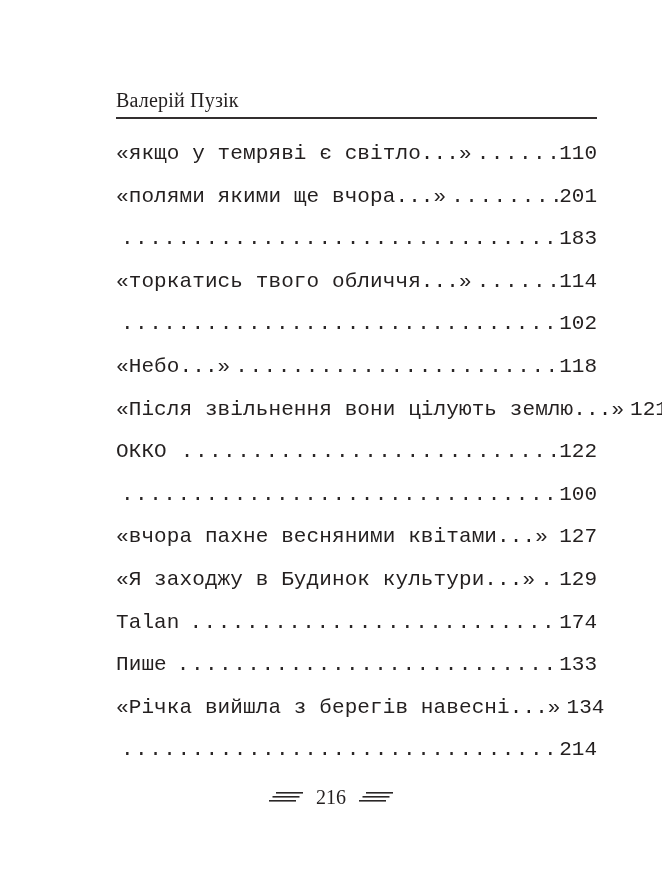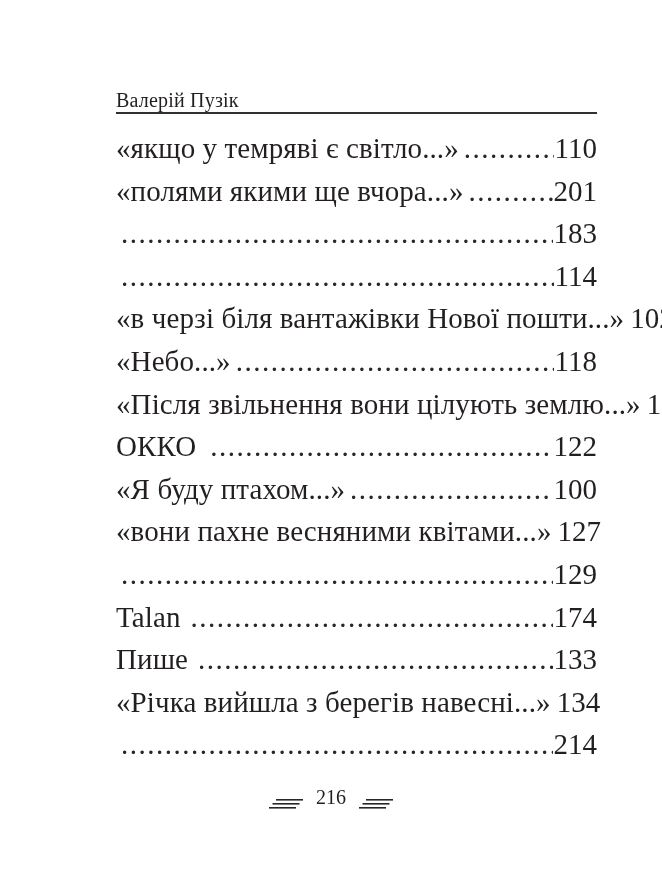--- a/index.html
+++ b/index.html
@@ -16,31 +16,33 @@
     overflow: hidden;
   }
   .content {
     position: absolute;
     left: 116px; top: 88px;
     width: 481px;
   }
   .header-author {
     font-size: 20px;
     line-height: 24px;
+    padding-bottom: 5px;
     border-bottom: 2px solid #332f2f;
     letter-spacing: 0.2px;
   }
   .toc {
     margin-top: 21px;
   }
   .toc-row {
     display: flex;
-    font-size: 29px;
+    font-size: 21px;
     line-height: 27px;
     margin-bottom: 15.6px;
+    font-family: Liberation Mono, monospace;
   }
   .toc-title {
     white-space: nowrap;
     flex: none;
     letter-spacing: 0.1px;
   }
   .leader {
     flex: 1 1 auto;
     min-width: 0;
     overflow: hidden;
@@ -53,21 +55,21 @@
     flex: none;
     white-space: nowrap;
     text-align: right;
     padding-left: 1px;
   }
   .footer {
     position: absolute;
     left: 0; right: 0; top: 784px;
     display: flex;
     justify-content: center;
-    align-items: flex-end;
+    align-items: center;
     gap: 13px;
     font-size: 20px;
     line-height: 26px;
   }
   .ornament { display: block; }
   .ornament rect { fill: #2a2626; }
 </style>
 </head>
 <body>
 
@@ -89,26 +91,26 @@
         <span class="leader">................................................................................................................................................................</span>
         <span class="toc-page">201</span>
       </div>
 
       <div class="toc-row">
         <span class="leader">................................................................................................................................................................</span>
         <span class="toc-page">183</span>
       </div>
 
       <div class="toc-row">
+        <span class="toc-title">«торкатись твого обличчя...»</span>
         <span class="leader">................................................................................................................................................................</span>
         <span class="toc-page">114</span>
       </div>
 
       <div class="toc-row">
-        <span class="toc-title">«в черзі біля вантажівки Нової пошти...»</span>
         <span class="leader">................................................................................................................................................................</span>
         <span class="toc-page">102</span>
       </div>
 
       <div class="toc-row">
         <span class="toc-title">«Небо...»</span>
         <span class="leader">................................................................................................................................................................</span>
         <span class="toc-page">118</span>
       </div>
 
@@ -118,32 +120,32 @@
         <span class="toc-page">121</span>
       </div>
 
       <div class="toc-row">
         <span class="toc-title">ОККО</span>
         <span class="leader" style="padding-left:14px;">................................................................................................................................................................</span>
         <span class="toc-page">122</span>
       </div>
 
       <div class="toc-row">
-        <span class="toc-title">«Я буду птахом...»</span>
         <span class="leader">................................................................................................................................................................</span>
         <span class="toc-page">100</span>
       </div>
 
       <div class="toc-row">
-        <span class="toc-title">«вони пахне весняними квітами...»</span>
+        <span class="toc-title">«вчора пахне весняними квітами...»</span>
         <span class="leader">................................................................................................................................................................</span>
         <span class="toc-page">127</span>
       </div>
 
       <div class="toc-row">
+        <span class="toc-title">«Я заходжу в Будинок культури...»</span>
         <span class="leader">................................................................................................................................................................</span>
         <span class="toc-page">129</span>
       </div>
 
       <div class="toc-row">
         <span class="toc-title">Talan</span>
         <span class="leader" style="padding-left:10px;">................................................................................................................................................................</span>
         <span class="toc-page">174</span>
       </div>
 

